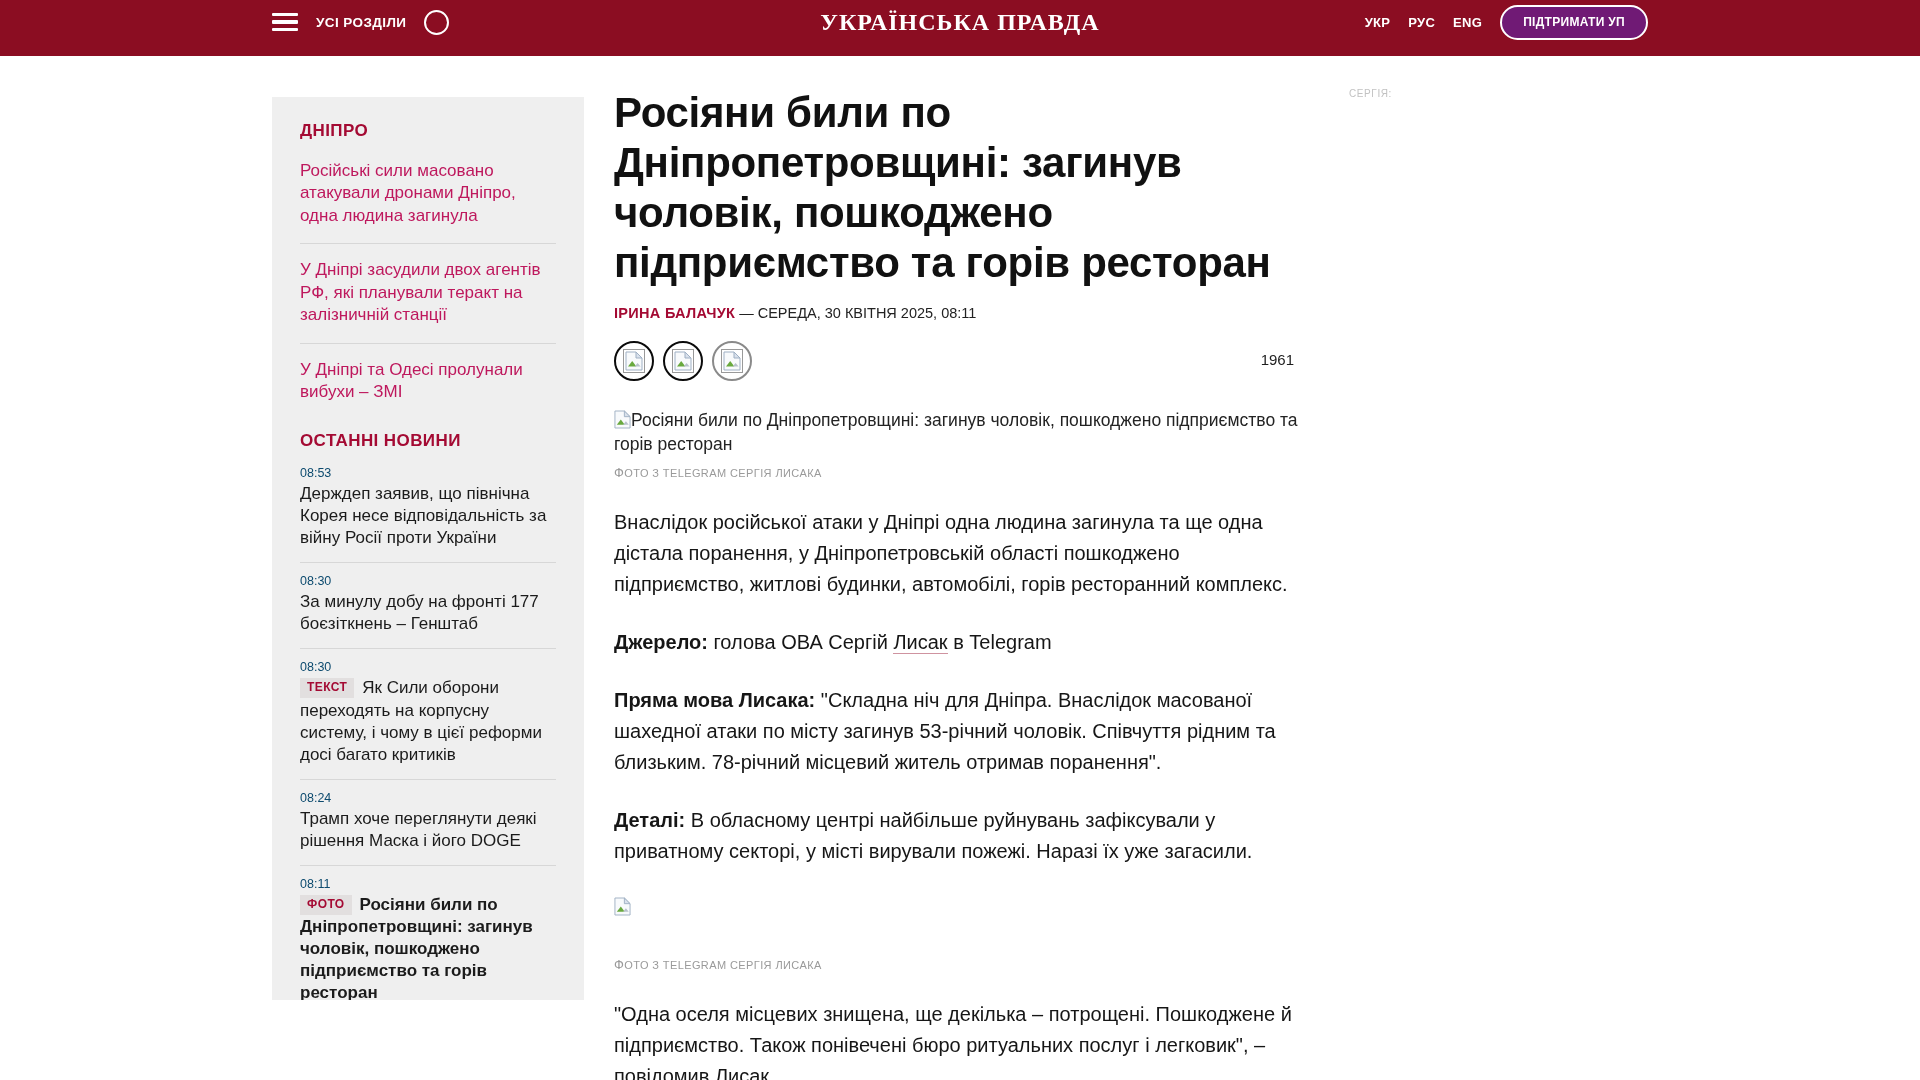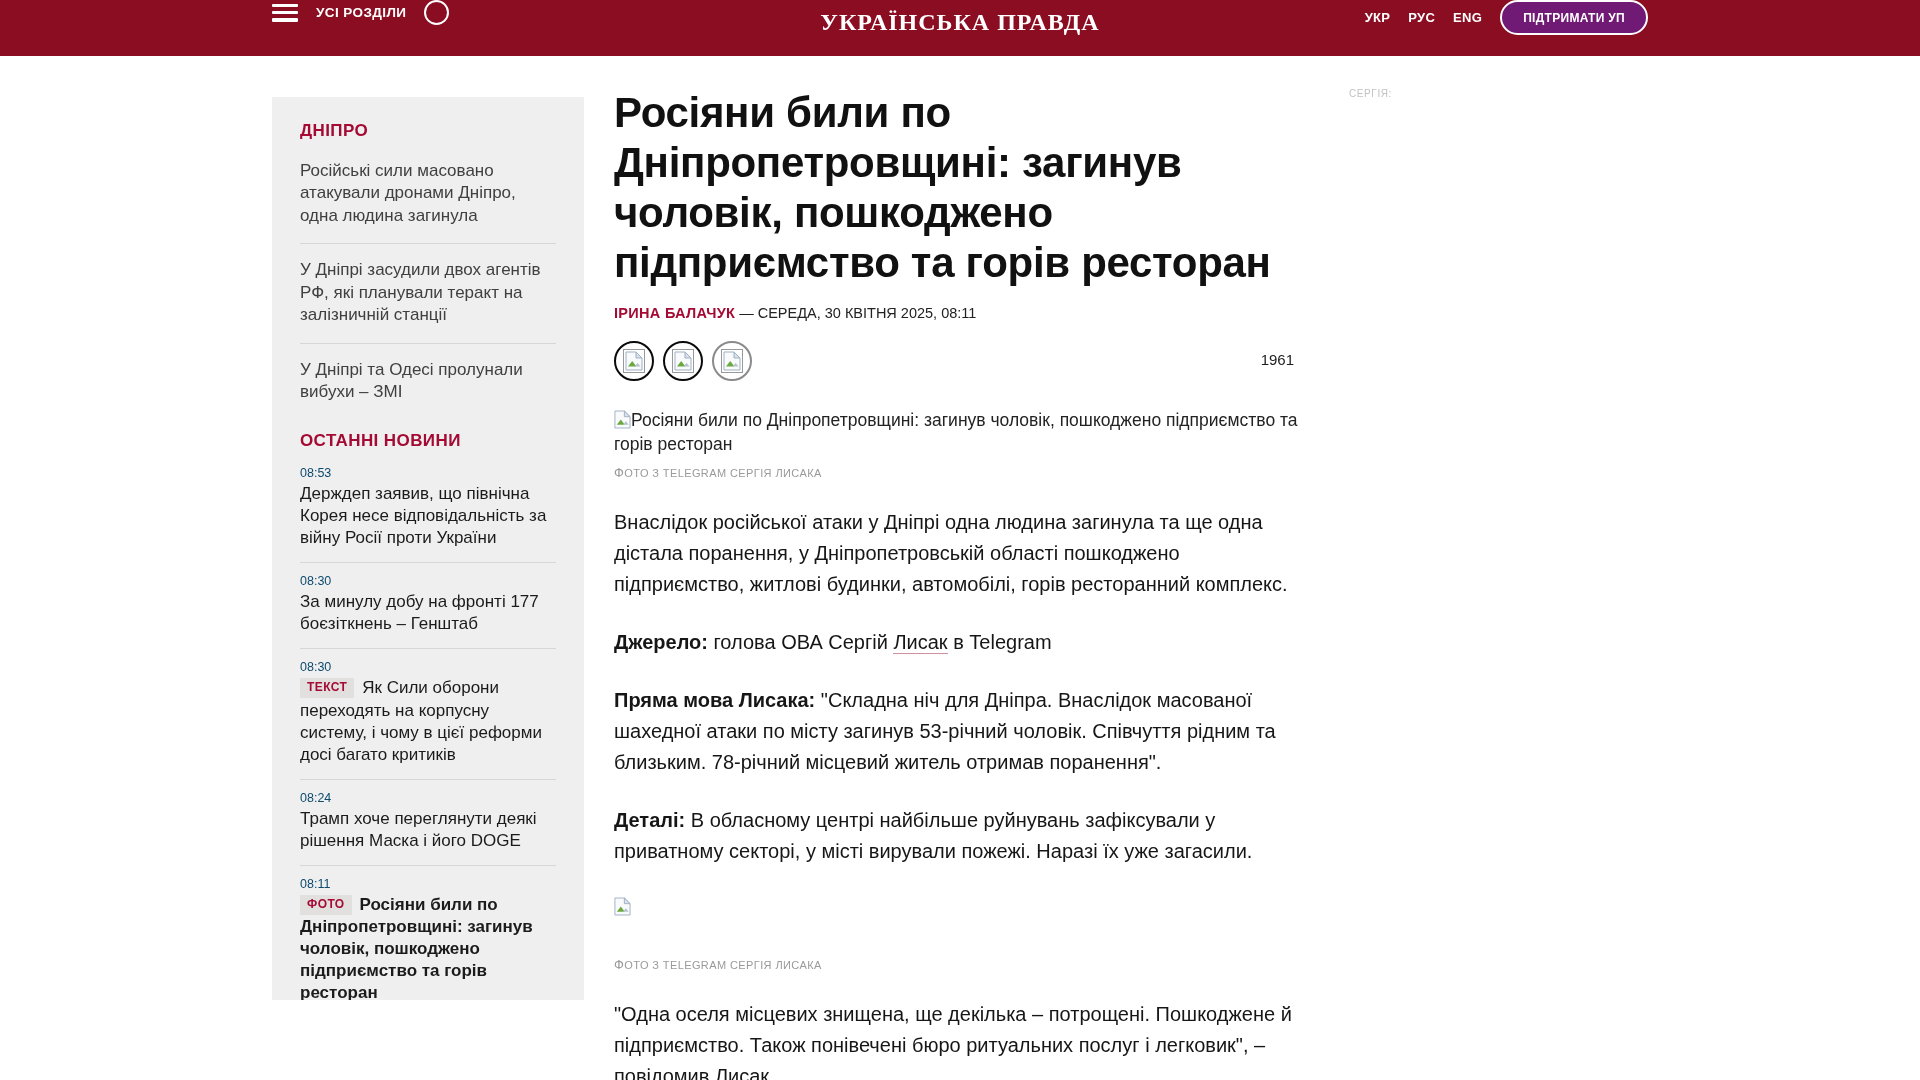--- a/index.html
+++ b/index.html
@@ -9,21 +9,21 @@
     font-family:"Liberation Sans", sans-serif; color:#141414;
   }
 
   
   .topbar {
     position:absolute; top:0; left:0; width:1920px; height:56px;
     background:#8B0D22;
   }
   .topbar-inner {
     position:absolute; left:272px; right:272px; top:0; height:44px;
-    display:flex; align-items:flex-start; justify-content:space-between;
+    display:flex; align-items:center; justify-content:space-between;
   }
   .tb-left { display:flex; align-items:center; gap:18px; }
   .burger { width:26px; height:18px; display:flex; flex-direction:column; justify-content:space-between; cursor:pointer; }
   .burger span { display:block; height:3.2px; background:#fff; border-radius:1px; }
   .tb-sections { color:#fff; font-weight:700; font-size:13.5px; letter-spacing:.4px; cursor:pointer; }
   .tb-search {
     width:25px; height:25px; border:2.4px solid #fff; border-radius:50%; cursor:pointer;
   }
   .tb-logo {
     position:absolute; left:50%; top:50%; transform:translate(-50%,-50%);
@@ -43,21 +43,21 @@
     position:absolute; left:272px; width:312px; background:#efefef;
     padding:24px 28px 26px 28px;
   }
   .sidebox h2 {
     font-size:17px; font-weight:700; color:#A40A33; letter-spacing:.4px;
     margin-bottom:4px;
   }
   .box-topic { top:97px; }
   .box-latest { top:407px; height:593px; overflow:hidden; }
   .topic-item {
-    font-size:17px; line-height:1.32; color:#404040; padding:15px 0 16px 0;
+    font-size:17px; line-height:1.32; color:#be185d; padding:15px 0 16px 0;
     border-bottom:1px solid #d7d7d7; cursor:pointer;
   }
   .topic-item:last-child { border-bottom:none; }
   .latest-item { padding:11px 0 13px 0; border-bottom:1px solid #d7d7d7; }
   .latest-item:last-child { border-bottom:none; }
   .latest-time { font-size:12.5px; color:#0c4a6e; margin-bottom:3px; }
   .latest-text { font-size:17px; line-height:1.3; color:#1b1b1b; cursor:pointer; }
   .latest-text.bold { font-weight:700; }
   .badge {
     display:inline-block; background:#e2dfdf; color:#A40A33; font-size:12px; font-weight:700;

